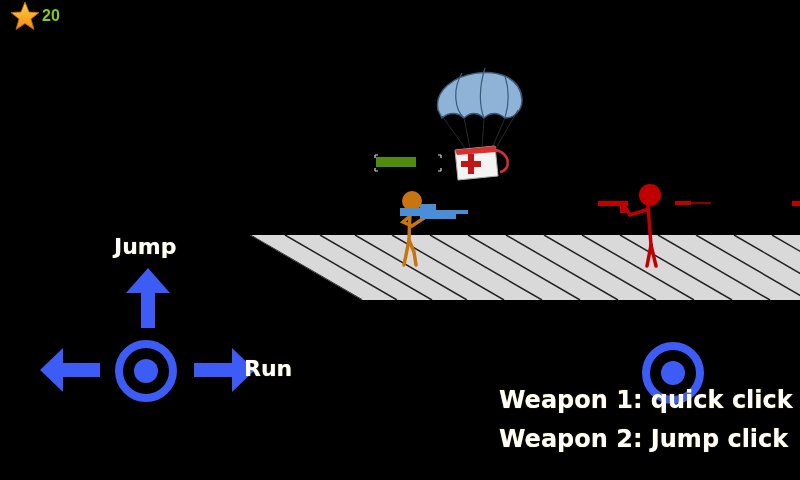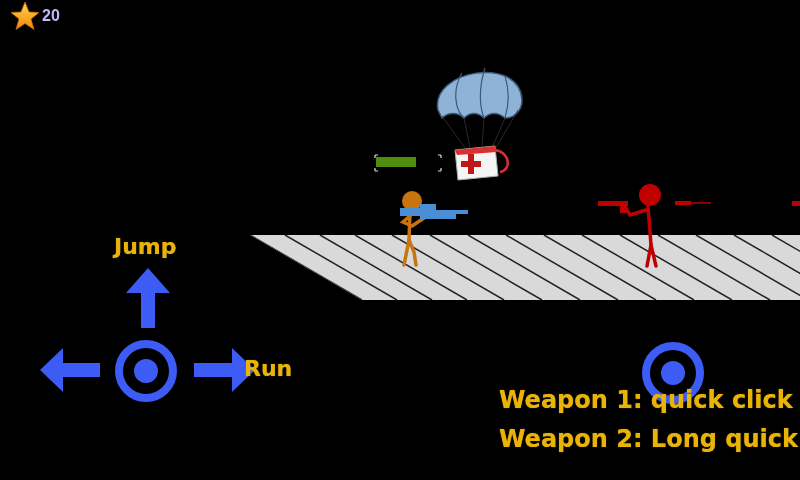--- a/index.html
+++ b/index.html
@@ -1,20 +1,20 @@
 <!DOCTYPE html>
 <html><head>
 <meta charset="utf-8">
 <style>
   html, body { margin: 0; padding: 0; background: #000; }
   body { width: 800px; height: 480px; position: relative; overflow: hidden; font-family: "DejaVu Sans", sans-serif; }
   .abs { position: absolute; }
   #score { left: 10px; top: 0px; height: 32px; display: flex; align-items: center; }
-  #score-value { color: #c4b5fd; font-size: 16px; font-weight: bold; margin-left: 2px; font-family: "Liberation Sans", sans-serif; }
-  .label-yellow { color: #eab308; font-weight: bold; font-family: "DejaVu Sans", sans-serif; text-shadow: 0 0 1px #a88a00; }
+  #score-value { color: #84cc16; font-size: 16px; font-weight: bold; margin-left: 2px; font-family: "Liberation Sans", sans-serif; }
+  .label-yellow { color: #ffffff; font-weight: bold; font-family: "DejaVu Sans", sans-serif; text-shadow: 0 0 1px #a88a00; }
   #jump-label { left: 114px; top: 234px; font-size: 22px; }
   #run-label { left: 244px; top: 356px; font-size: 22px; }
   #hint1 { left: 499px; top: 386px; font-size: 24px; }
   #hint2 { left: 499px; top: 425px; font-size: 24px; }
   svg { position: absolute; left: 0; top: 0; }
 </style>
 </head>
 <body>
 
 <svg width="800" height="480" viewBox="0 0 800 480">
@@ -138,13 +138,13 @@
       </linearGradient>
     </defs>
     <polygon points="15,1 19,11 29,11.5 21,18 24,28.5 15,22.5 6,28.5 9,18 1,11.5 11,11" fill="url(#sg)" stroke="#c46a00" stroke-width="0.8"></polygon>
   </svg>
   <span id="score-value">20</span>
 </div>
 
 <div id="jump-label" class="abs label-yellow">Jump</div>
 <div id="run-label" class="abs label-yellow">Run</div>
 <div id="hint1" class="abs label-yellow">Weapon 1: quick click</div>
-<div id="hint2" class="abs label-yellow">Weapon 2: Long quick</div>
+<div id="hint2" class="abs label-yellow">Weapon 2: Jump click</div>
 
 </body></html>

